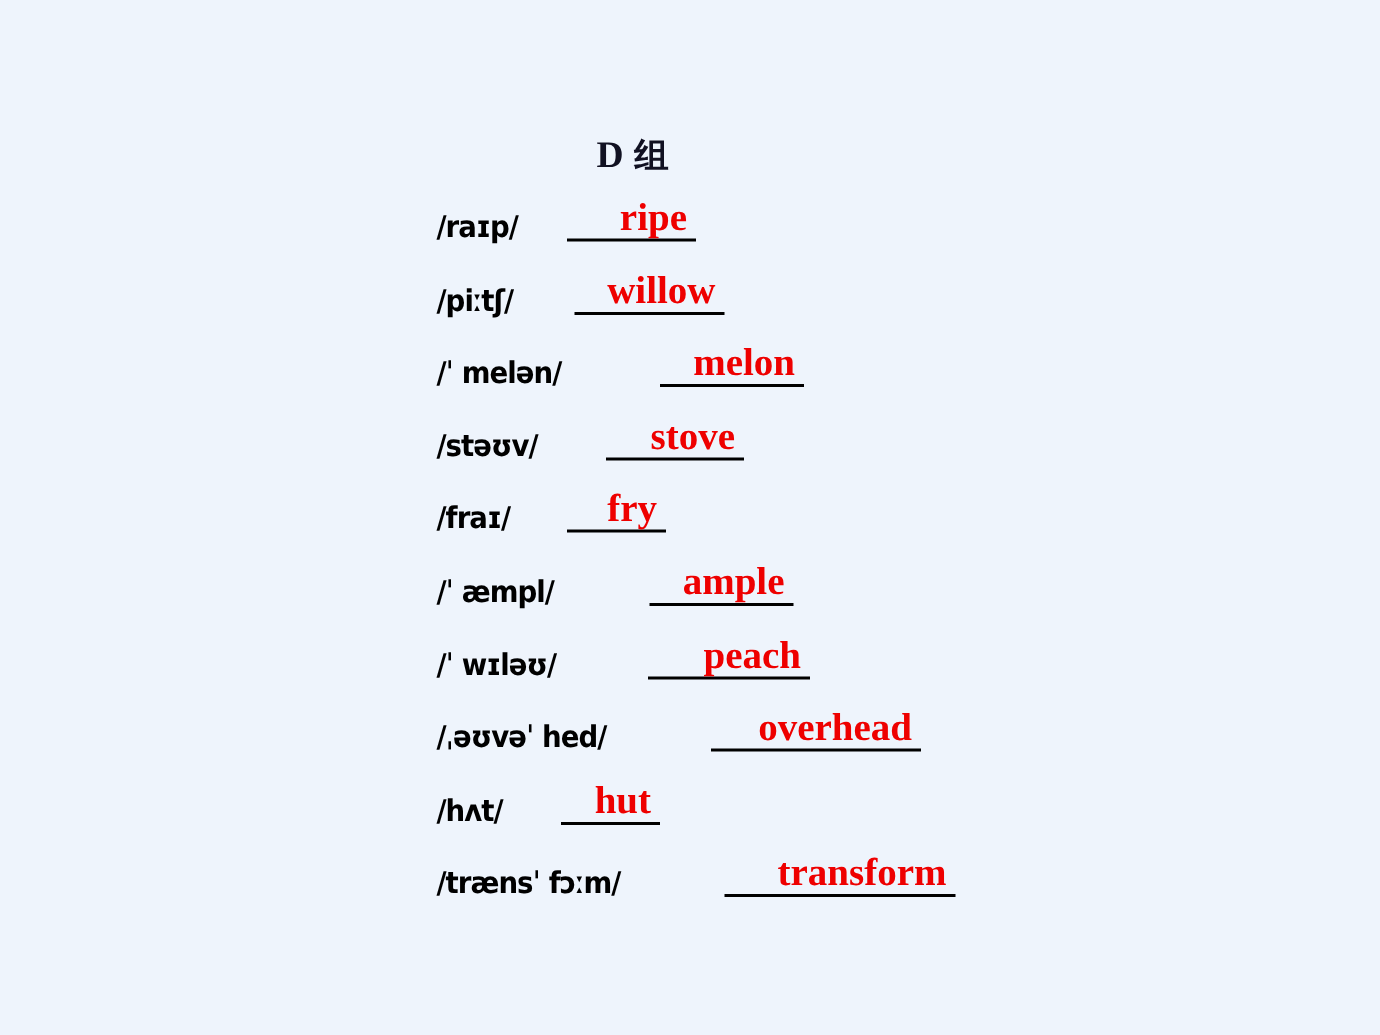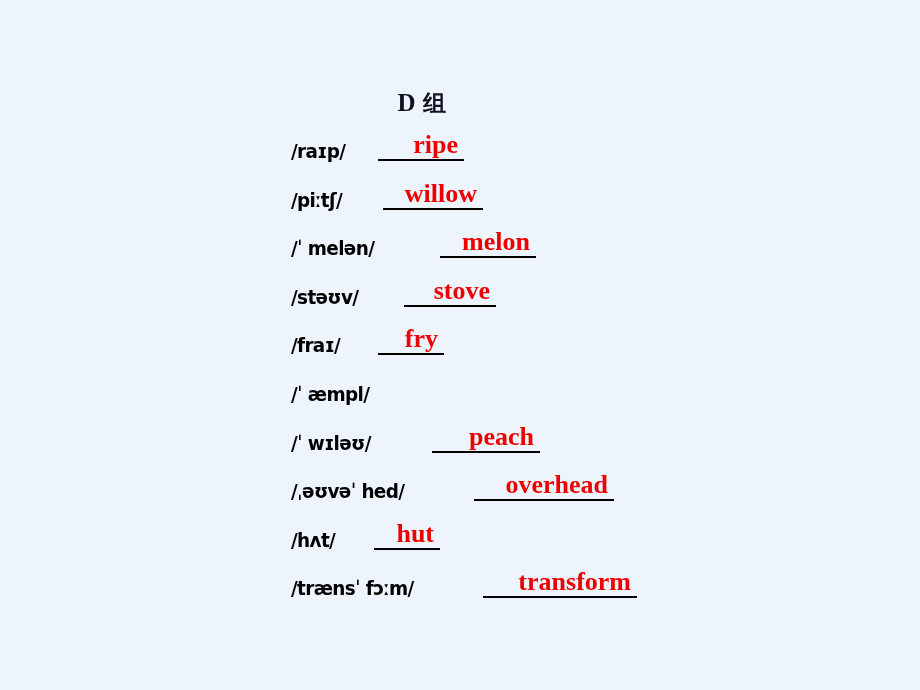--- a/index.html
+++ b/index.html
@@ -116,20 +116,21 @@
       <div class="row">
         <span class="ipa">/stəʊv/</span>
         <span class="answer-wrap" style="left: 113px;"><span class="answer">stove</span><span class="rule" style="width: 92px;"></span></span>
       </div>
       <div class="row">
         <span class="ipa">/fraɪ/</span>
         <span class="answer-wrap" style="left: 87px;"><span class="answer">fry</span><span class="rule" style="width: 66px;"></span></span>
       </div>
       <div class="row">
         <span class="ipa">/ˈ æmpl/</span>
+        <span class="answer-wrap" style="left: 142px;"><span class="answer">ample</span><span class="rule" style="width: 96px;"></span></span>
       </div>
       <div class="row">
         <span class="ipa">/ˈ wɪləʊ/</span>
         <span class="answer-wrap" style="left: 141px;"><span class="answer">peach</span><span class="rule" style="width: 108px;"></span></span>
       </div>
       <div class="row">
         <span class="ipa">/ˌəʊvəˈ hed/</span>
         <span class="answer-wrap" style="left: 183px;"><span class="answer">overhead</span><span class="rule" style="width: 140px;"></span></span>
       </div>
       <div class="row">

